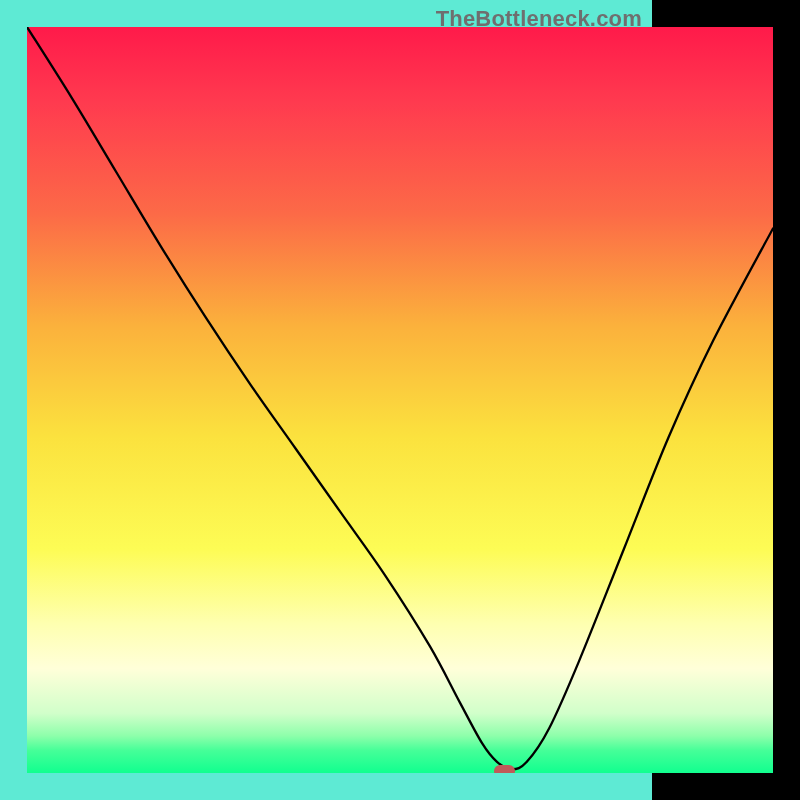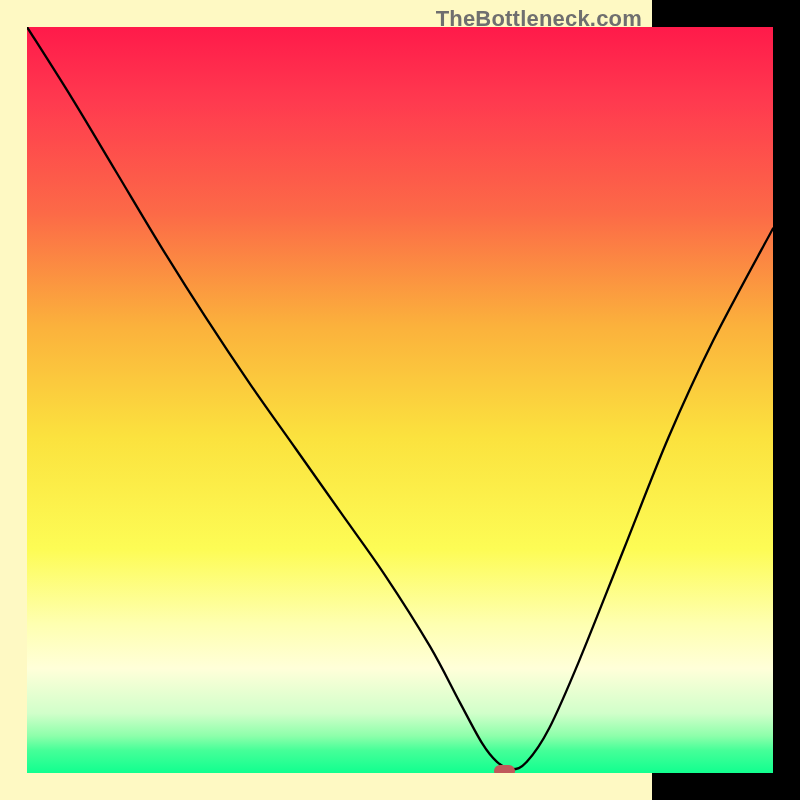--- a/index.html
+++ b/index.html
@@ -8,21 +8,21 @@
     width: 800px;
     height: 800px;
     background: #000;
     overflow: hidden;
     font-family: Arial, Helvetica, sans-serif;
   }
   .wrap {
     position: relative;
     width: 652px;
     height: 800px;
-    background: #fef9c3;
+    background: #5eead4;
   }
   .watermark {
     position: absolute;
     top: 6px;
     right: 10px;
     color: #6f6f6f;
     font-size: 22px;
     font-weight: 600;
     letter-spacing: 0.2px;
     z-index: 10;

